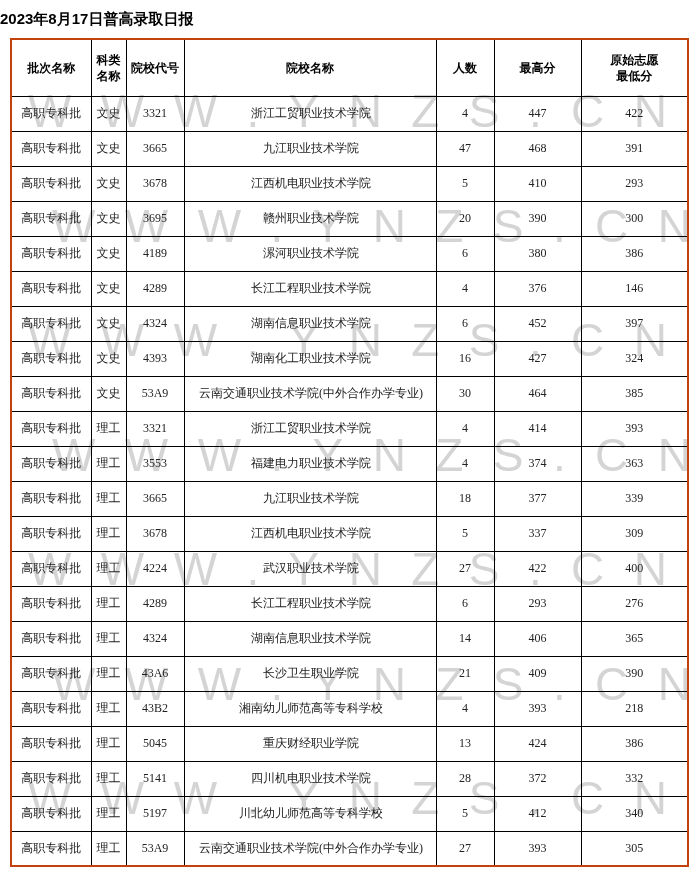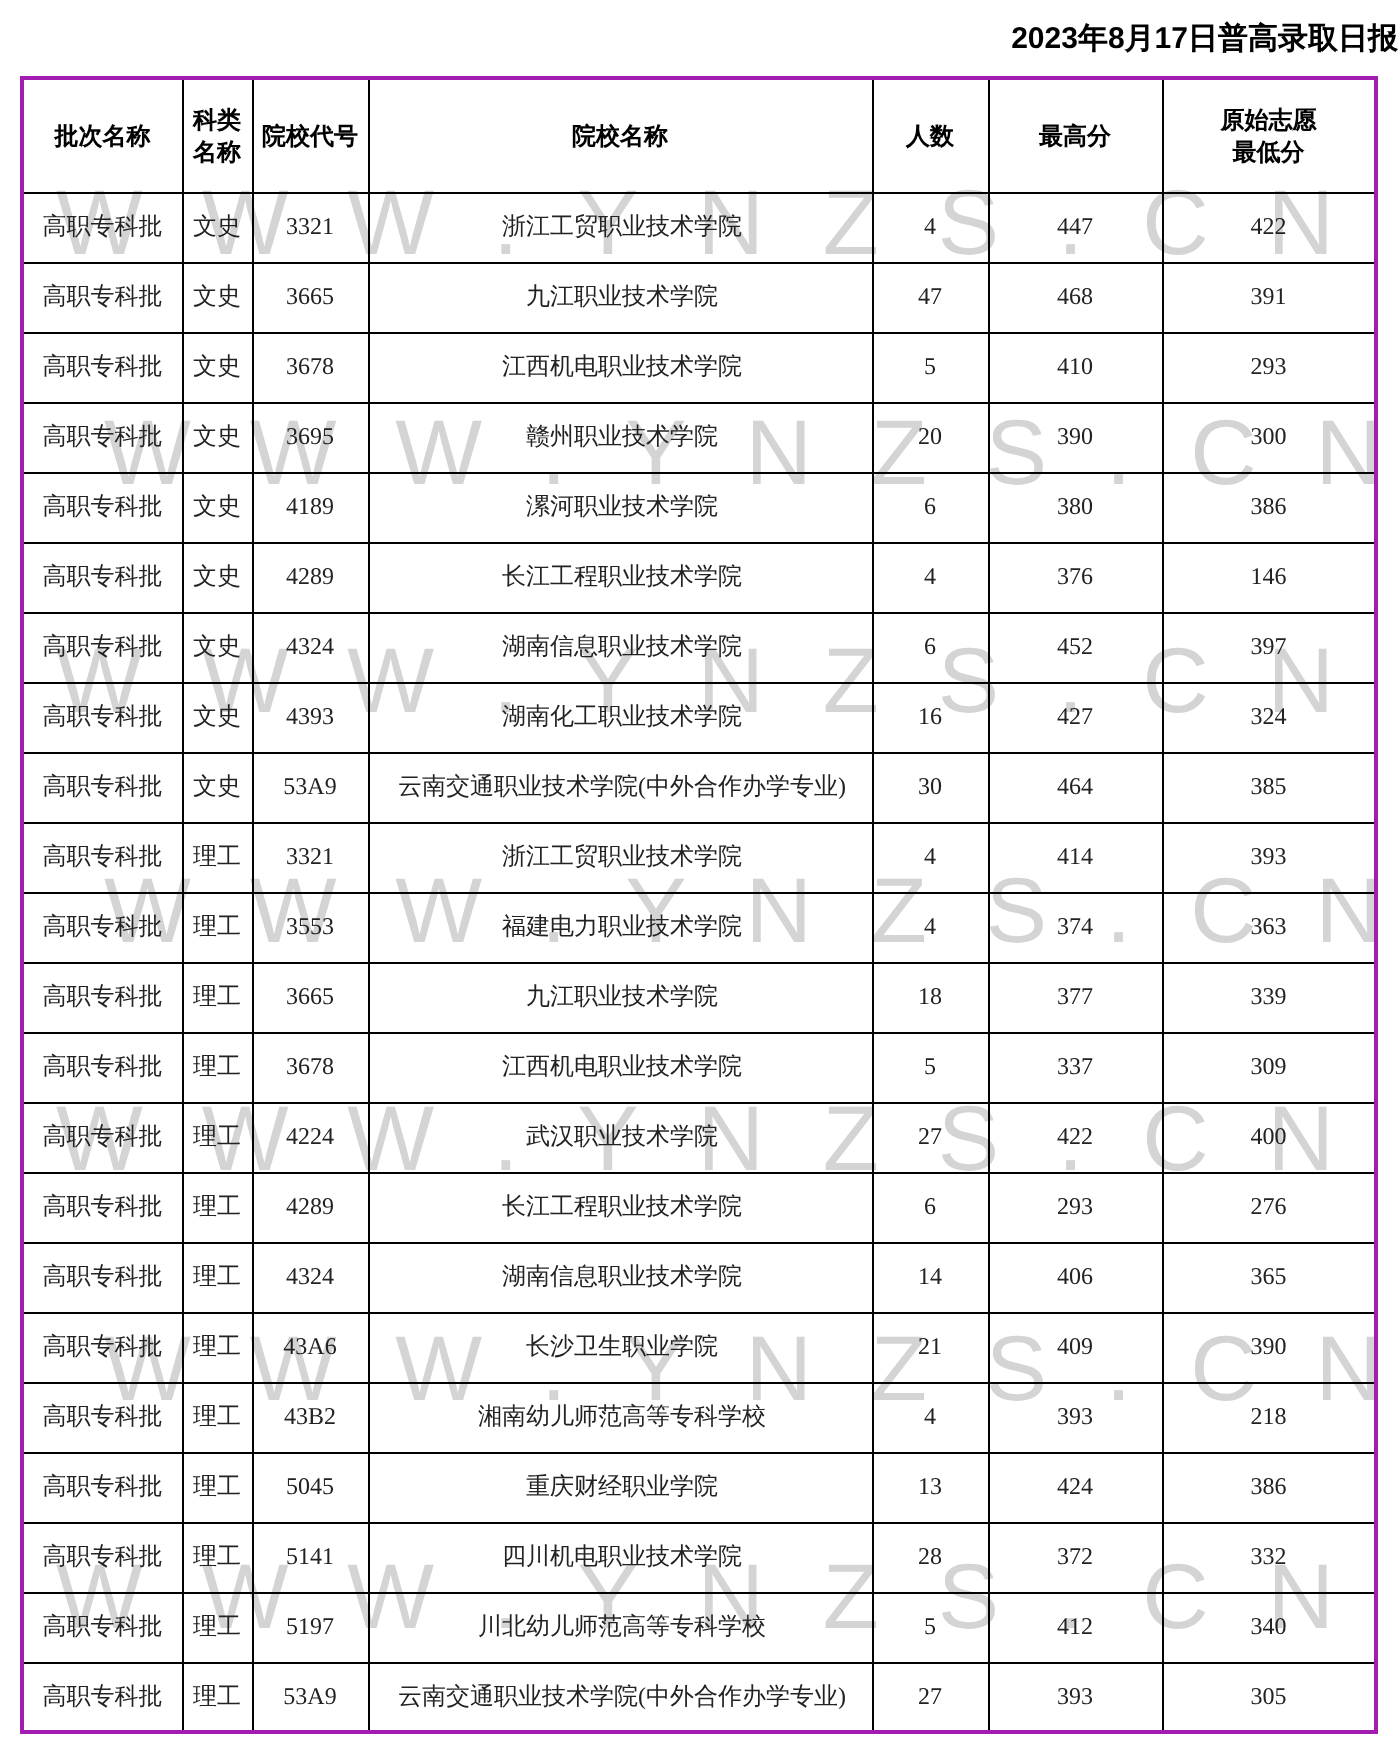--- a/index.html
+++ b/index.html
@@ -23,42 +23,42 @@
     line-height: 46px;
     font-weight: 400;
     color: #d4d4d4;
     user-select: none;
   }
   
   .page-title {
     position: absolute;
     top: 10px; left: 0;
     width: 100%;
-    text-align: right;
+    text-align: left;
     font-size: 15px;
     font-weight: bold;
     color: #000;
     z-index: 2;
   }
   
   table.report {
     position: absolute;
     left: 10px; top: 38px;
     width: 678px;
     border-collapse: collapse;
     table-layout: fixed;
     z-index: 1;
     background: transparent;
   }
   table.report th, table.report td {
     border: 1px solid #000;
     font-size: 12px;
     overflow: hidden;
   }
-  table.report { border: 2px solid #a21caf; padding-left: 32px; }
+  table.report { border: 2px solid #c2410c; padding-left: 32px; }
   table.report thead tr { height: 57px; }
   table.report tbody tr { height: 35px; font-family: Liberation Serif, serif; }
   table.report th {
     font-weight: bold;
     color: #000;
     text-align: center;
     vertical-align: middle;
     white-space: pre-line;
     line-height: 1.35;
   }

